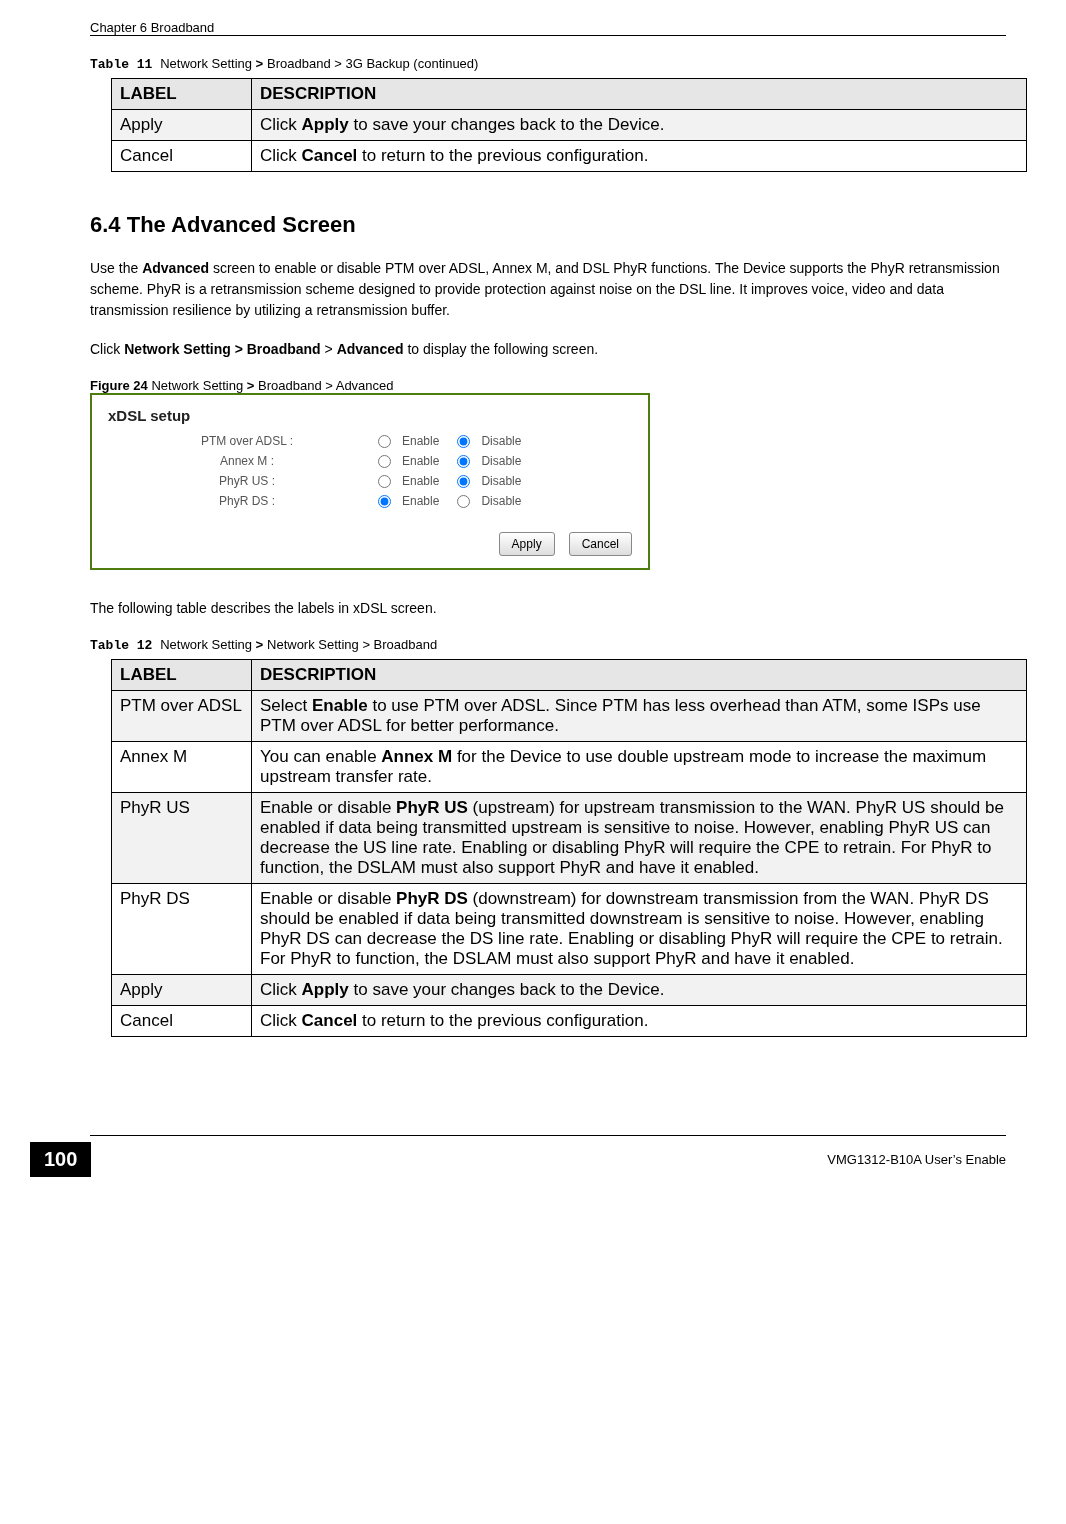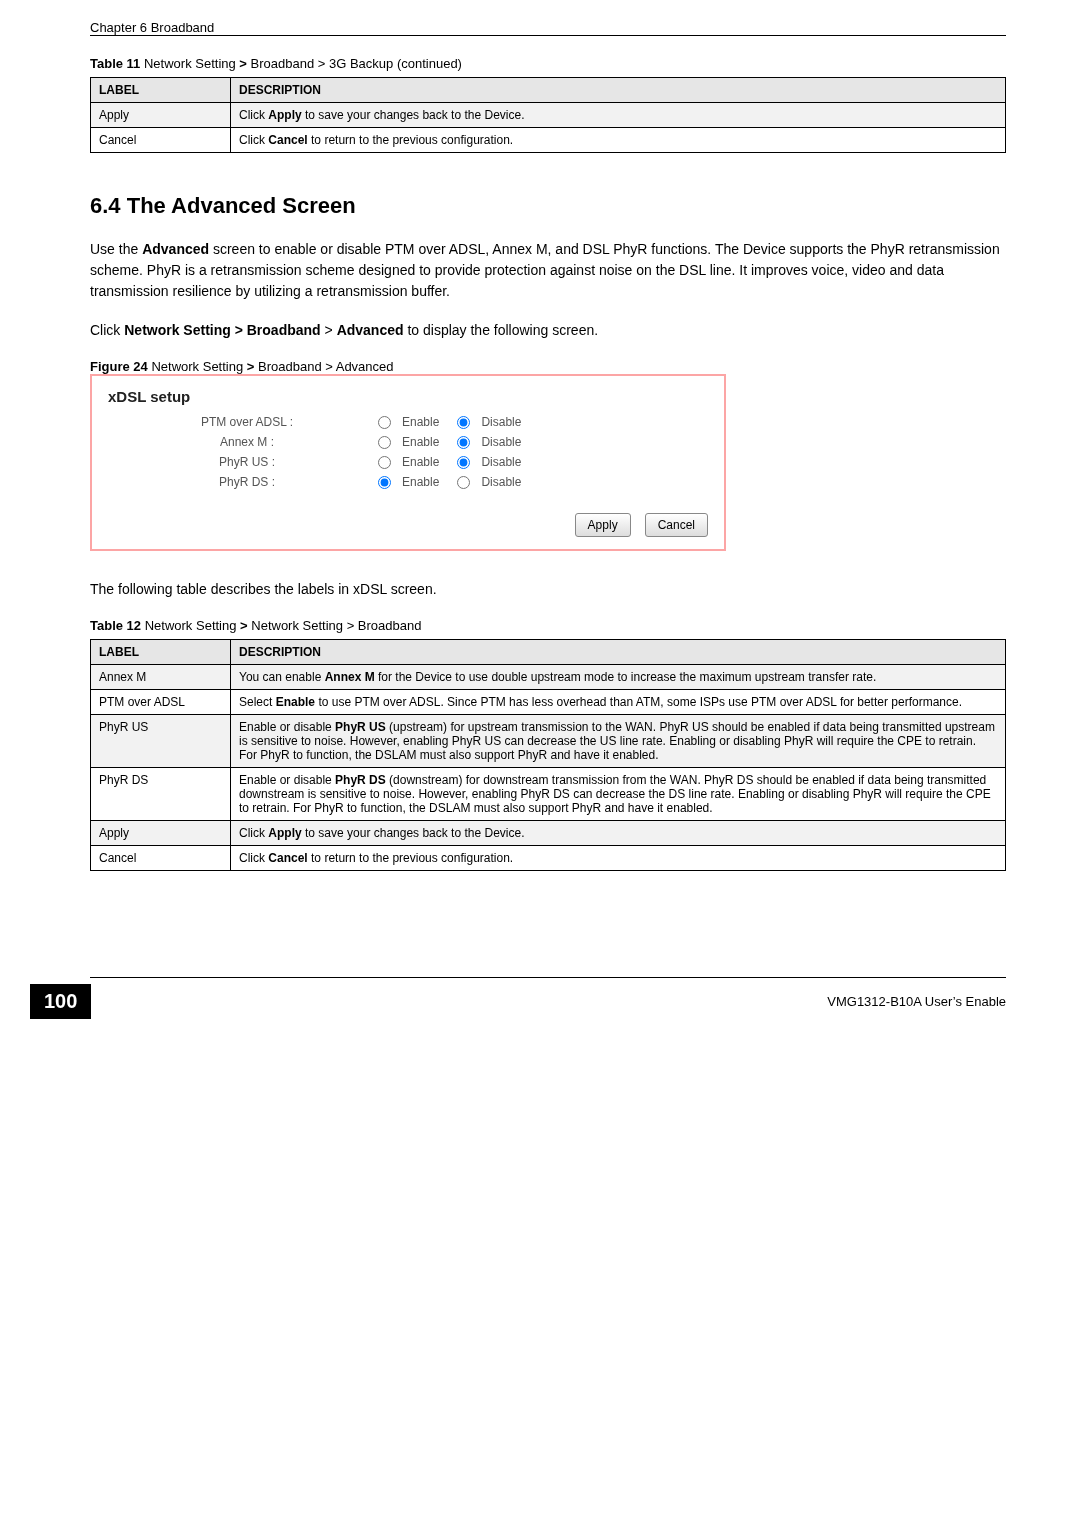--- a/index.html
+++ b/index.html
@@ -19,26 +19,27 @@
   }
   .top-rule {
     border: none;
     border-top: 1.5px solid #000;
     margin-bottom: 20px;
   }
   .tbl-caption {
     font-size: 13px;
     margin-bottom: 6px;
   }
-  .tbl-caption .bold { font-weight: bold; }
+  .tbl-caption .bold { font-weight: bold; font-family: Liberation Mono, monospace; }
   table.desc {
     width: 100%;
     border-collapse: collapse;
-    font-size: 12px;
+    font-size: 17px;
     margin-bottom: 30px;
+    margin-left: 21px;
   }
   table.desc th, table.desc td {
     border: 1px solid #000;
     padding: 5px 8px;
     text-align: left;
     vertical-align: top;
   }
   table.desc th {
     background: #e6e6e6;
     font-weight: bold;
@@ -56,22 +57,22 @@
     line-height: 1.5;
     margin: 0 0 18px 0;
   }
   .bold { font-weight: bold; }
   p.figcap {
     font-size: 13px;
   }
 
   
   .figbox {
-    width: 636px;
-    border: 2px solid #fca5a5;
+    width: 560px;
+    border: 2px solid #4d7c0f;
     padding: 12px 16px 12px 16px;
     margin-bottom: 28px;
     font-family: Arial, sans-serif;
   }
   .figbox .title {
     font-size: 15px;
     font-weight: bold;
     margin-bottom: 10px;
     color: #222;
   }
@@ -95,21 +96,21 @@
     border: 1px solid #888;
     background: linear-gradient(#fff,#ddd);
     font-size: 12px;
     padding: 4px 12px;
     border-radius: 3px;
   }
 
   
   .footer {
     position: absolute;
-    bottom: 12px;
+    bottom: 20px;
     left: 0;
     right: 0;
     padding: 0 60px 0 0;
   }
   .footer .rule {
     border: none;
     border-top: 1.5px solid #000;
     margin: 0 0 0 90px;
   }
   .footer .line {
@@ -227,26 +228,26 @@
 <p class="tbl-caption">
   <span class="bold">Table 12   </span>Network Setting <span class="bold">&gt;</span> Network Setting &gt; Broadband
 </p>
 <table class="desc" style="margin-bottom:120px;">
   <tbody>
       <tr>
     <th>LABEL</th>
     <th>DESCRIPTION</th>
   </tr>
   <tr>
+    <td>PTM over ADSL</td>
+    <td><span>Select </span><span class="bold">Enable</span><span> to use PTM over ADSL. Since PTM has less overhead than ATM, some ISPs use PTM over ADSL for better performance.</span></td>
+  </tr>
+  <tr>
     <td>Annex M</td>
     <td><span>You can enable </span><span class="bold">Annex M</span><span> for the Device to use double upstream mode to increase the maximum upstream transfer rate.</span></td>
-  </tr>
-  <tr>
-    <td>PTM over ADSL</td>
-    <td><span>Select </span><span class="bold">Enable</span><span> to use PTM over ADSL. Since PTM has less overhead than ATM, some ISPs use PTM over ADSL for better performance.</span></td>
   </tr>
   <tr>
     <td>PhyR US</td>
     <td><span>Enable or disable </span><span class="bold">PhyR US</span><span> (upstream) for upstream transmission to the WAN. PhyR US should be enabled if data being transmitted upstream is sensitive to noise. However, enabling PhyR US can decrease the US line rate. Enabling or disabling PhyR will require the CPE to retrain. For PhyR to function, the DSLAM must also support PhyR and have it enabled.</span></td>
   </tr>
   <tr>
     <td>PhyR DS</td>
     <td><span>Enable or disable </span><span class="bold">PhyR DS</span><span> (downstream) for downstream transmission from the WAN. PhyR DS should be enabled if data being transmitted downstream is sensitive to noise. However, enabling PhyR DS can decrease the DS line rate. Enabling or disabling PhyR will require the CPE to retrain. For PhyR to function, the DSLAM must also support PhyR and have it enabled.</span></td>
   </tr>
   <tr>

